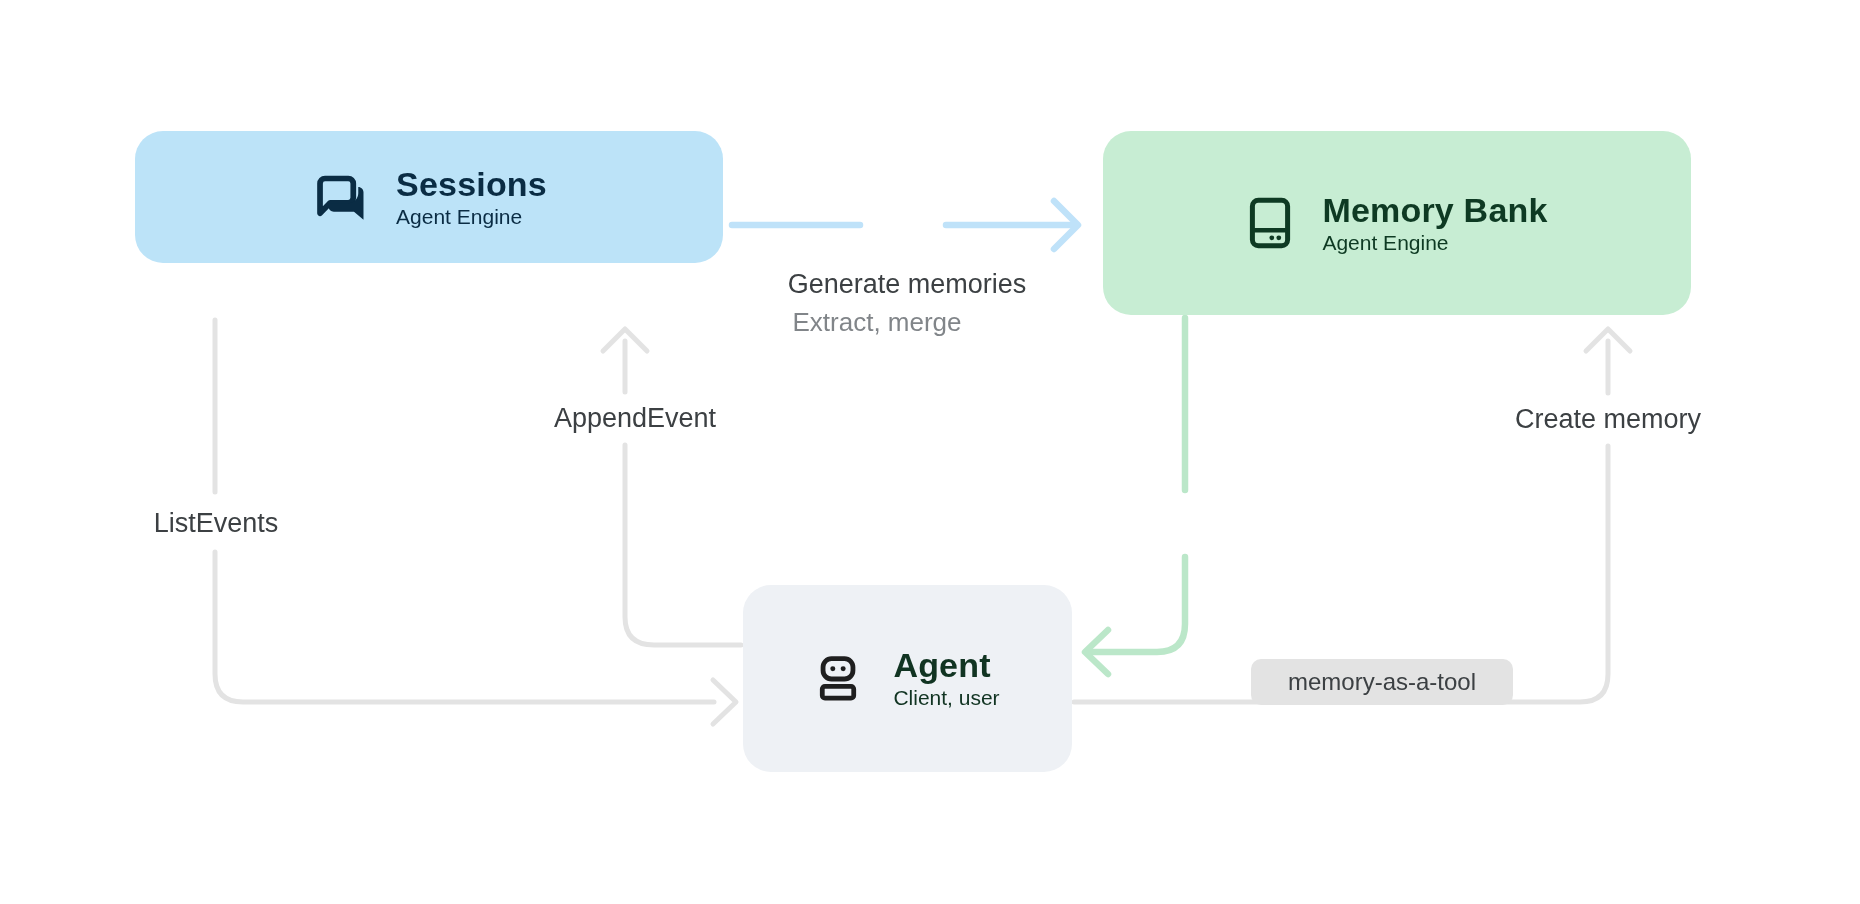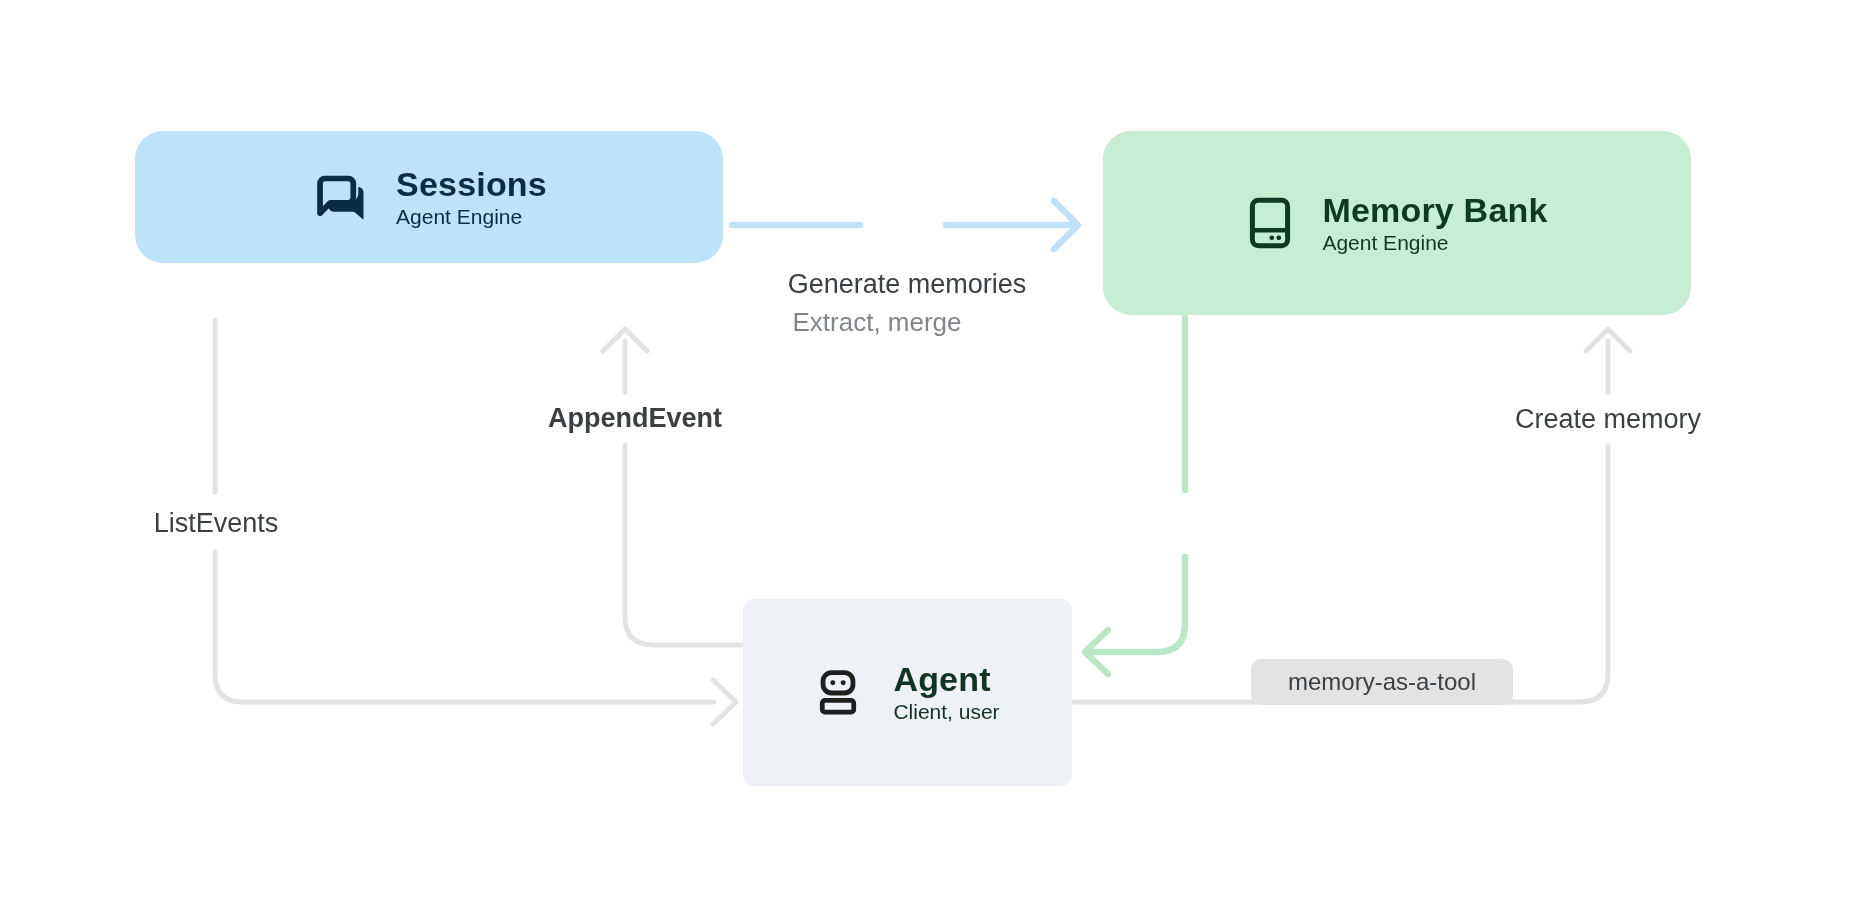--- a/index.html
+++ b/index.html
@@ -41,25 +41,24 @@
     color: var(--c-sessions-text);
     justify-content: center;
   }
   .node-memory {
     left: 1087px; top: 131px; width: 588px; height: 184px;
     background: var(--c-memory-fill);
     color: var(--c-memory-text);
     margin-left: 16px;
   }
   .node-agent {
-    left: 743px; top: 599px; width: 329px; height: 187px;
+    left: 743px; top: 585px; width: 329px; height: 187px;
     background: var(--c-agent-fill);
     color: var(--c-agent-text);
     gap: 32px;
-    border-radius: 11px;
   }
   .node-agent .node-icon { color: var(--c-agent-icon); }
   .node-icon { flex: 0 0 auto; display: block; }
   .node-text { display: flex; flex-direction: column; }
   .node-title {
     font-size: 34px;
     font-weight: 700;
     line-height: 1.18;
     letter-spacing: 0.2px;
   }
@@ -72,21 +71,21 @@
   .edge-label {
     position: absolute;
     transform: translate(-50%, -50%);
     white-space: nowrap;
     font-size: 27px;
     font-weight: 400;
     color: var(--c-label-text);
   }
   .lbl-generate { left: 907px; top: 284px; font-weight: 400; }
   .lbl-extract  { left: 877px; top: 322px; color: var(--c-sublabel-text); font-size: 26px; }
-  .lbl-append   { left: 635px; top: 418px; font-weight: bold; }
+  .lbl-append   { left: 635px; top: 418px; }
   .lbl-list     { left: 216px; top: 523px; }
   .lbl-create   { left: 1608px; top: 419px; }
   .lbl-retrieve { left: 1225px; top: 522px; transform: translate(0, -50%); }
 
   .badge {
     position: absolute;
     left: 1251px; top: 659px; width: 262px; height: 46px;
     background: var(--c-badge-fill);
     color: var(--c-badge-text);
     border-radius: 10px;

